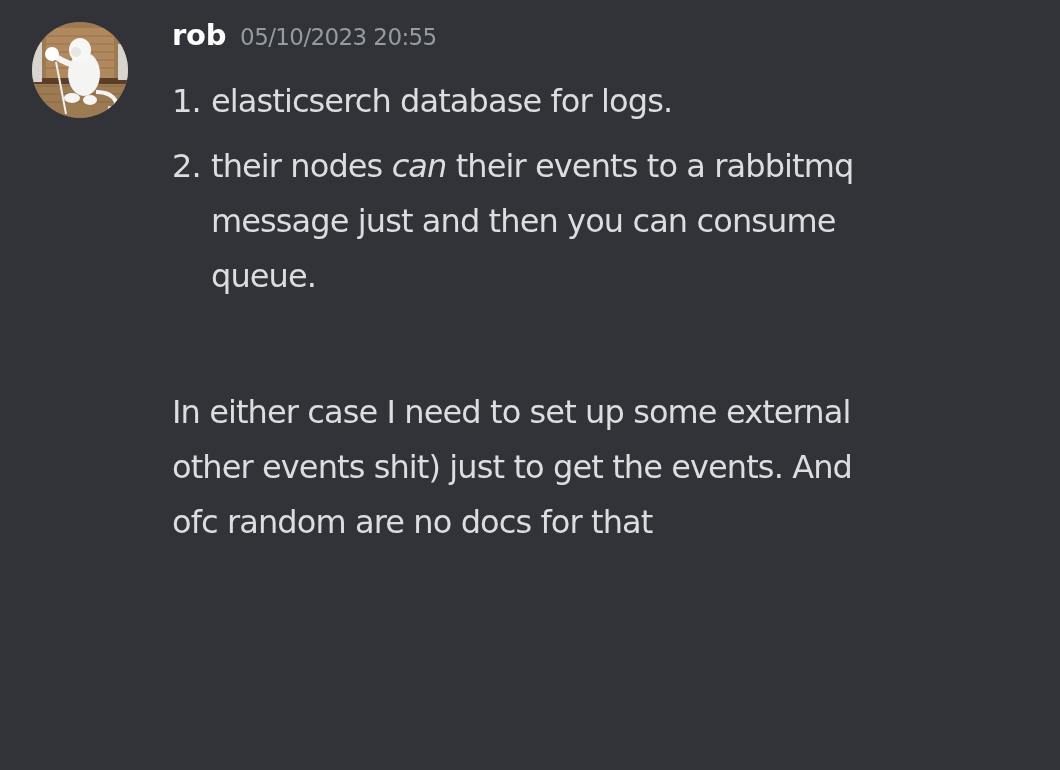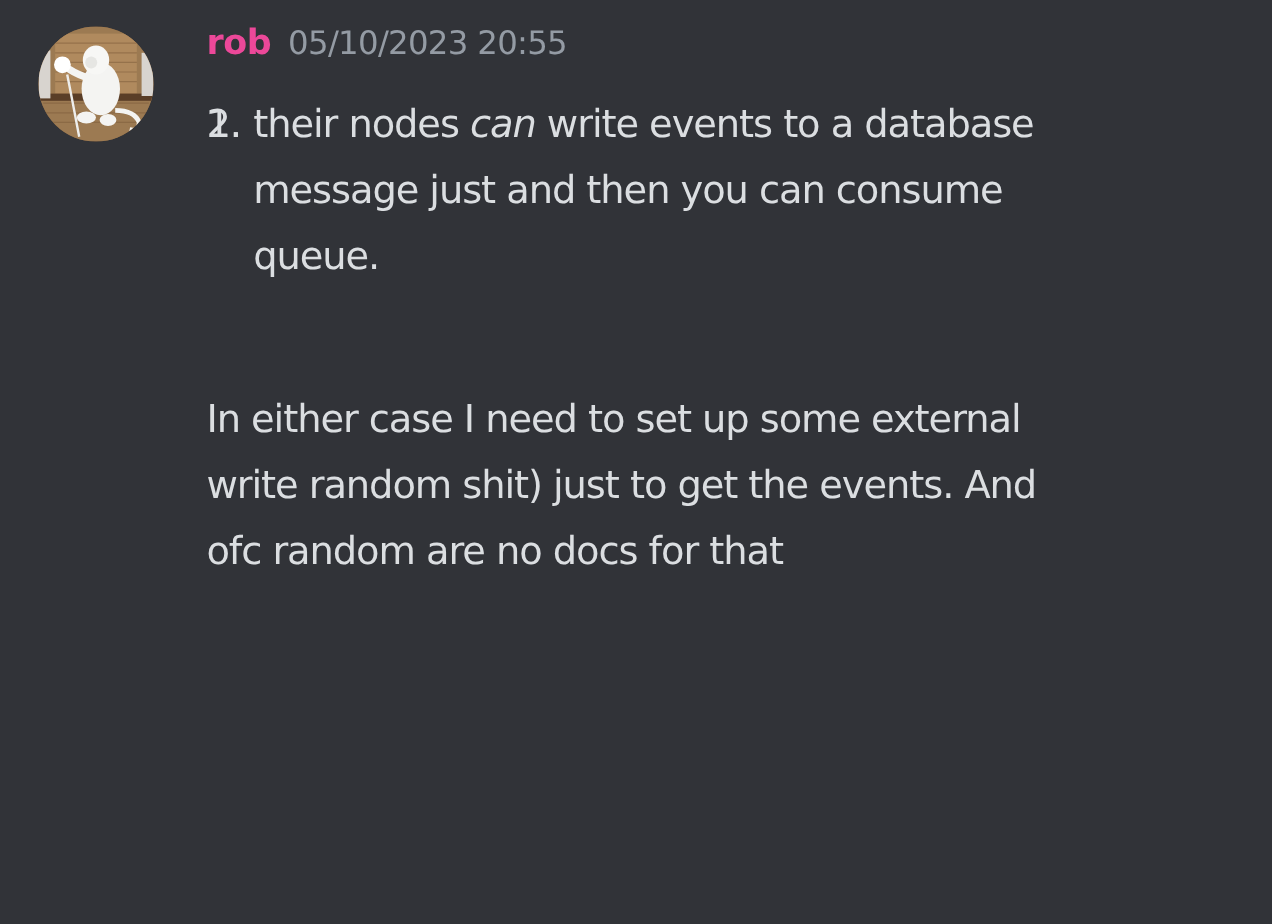--- a/index.html
+++ b/index.html
@@ -42,26 +42,26 @@
     }
     .header {
       height: 48px;
       display: flex;
       align-items: baseline;
       white-space: nowrap;
     }
     .username {
       font-size: 29px;
       font-weight: bold;
-      color: #ec4899;
+      color: #ffffff;
       cursor: pointer;
       letter-spacing: -0.3px;
     }
     .timestamp {
-      font-size: 27px;
+      font-size: 23px;
       color: #949ba4;
       margin-left: 14px;
       letter-spacing: -0.6px;
     }
     .body {
       font-size: 32px;
       line-height: 55px;
       letter-spacing: -0.9px;
     }
     .line {
@@ -127,31 +127,32 @@
     <div class="header">
       <span class="username">rob</span>
       <span class="timestamp">05/10/2023 20:55</span>
     </div>
 
     <div class="body">
 
       <ol class="options">
         <li>
           <span class="num">1.</span>
+          <span class="item-line">elasticserch database for logs.</span>
         </li>
         <li>
           <span class="num">2.</span>
-          <span class="item-line"><span>their nodes </span><em>can</em><span> write events to a database</span></span>
+          <span class="item-line"><span>their nodes </span><em>can</em><span> their events to a rabbitmq</span></span>
           <span class="item-line">message just and then you can consume</span>
           <span class="item-line">queue.</span>
         </li>
       </ol>
 
       <div class="spacer"></div>
 
       <div class="para2">
         <div class="line">In either case I need to set up some external</div>
-        <div class="line">write random shit) just to get the events. And</div>
+        <div class="line">other events shit) just to get the events. And</div>
         <div class="line">ofc random are no docs for that</div>
       </div>
     </div>
   </div>
 </div>
 
 </body></html>

